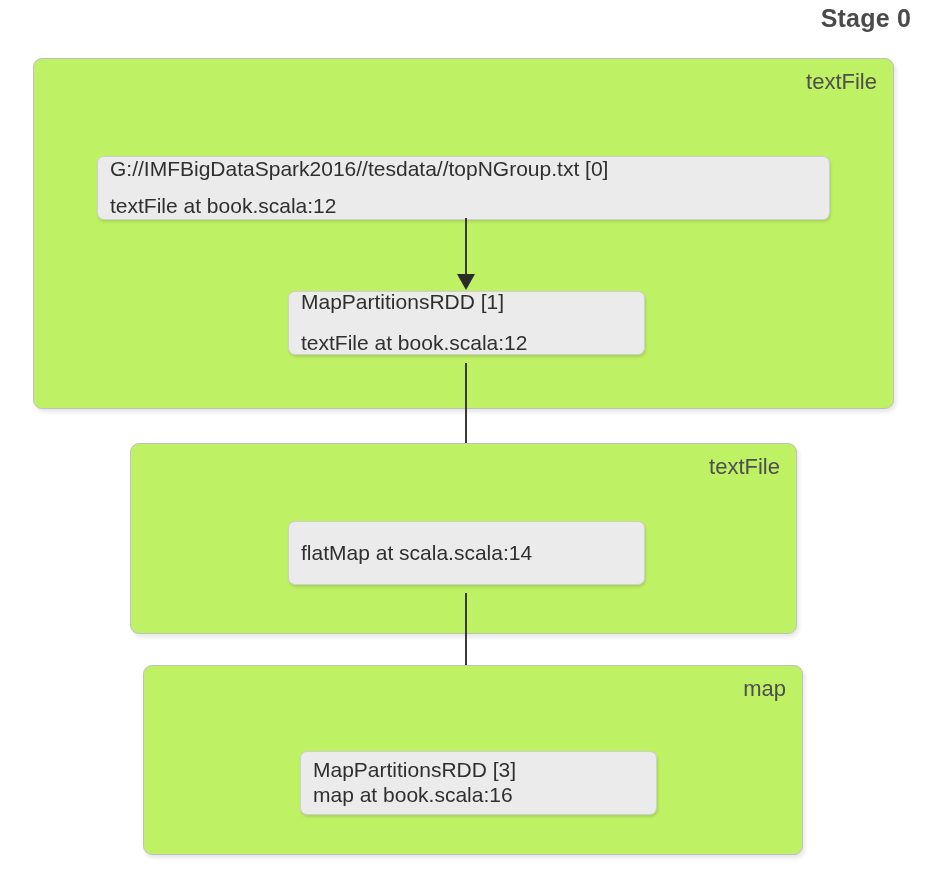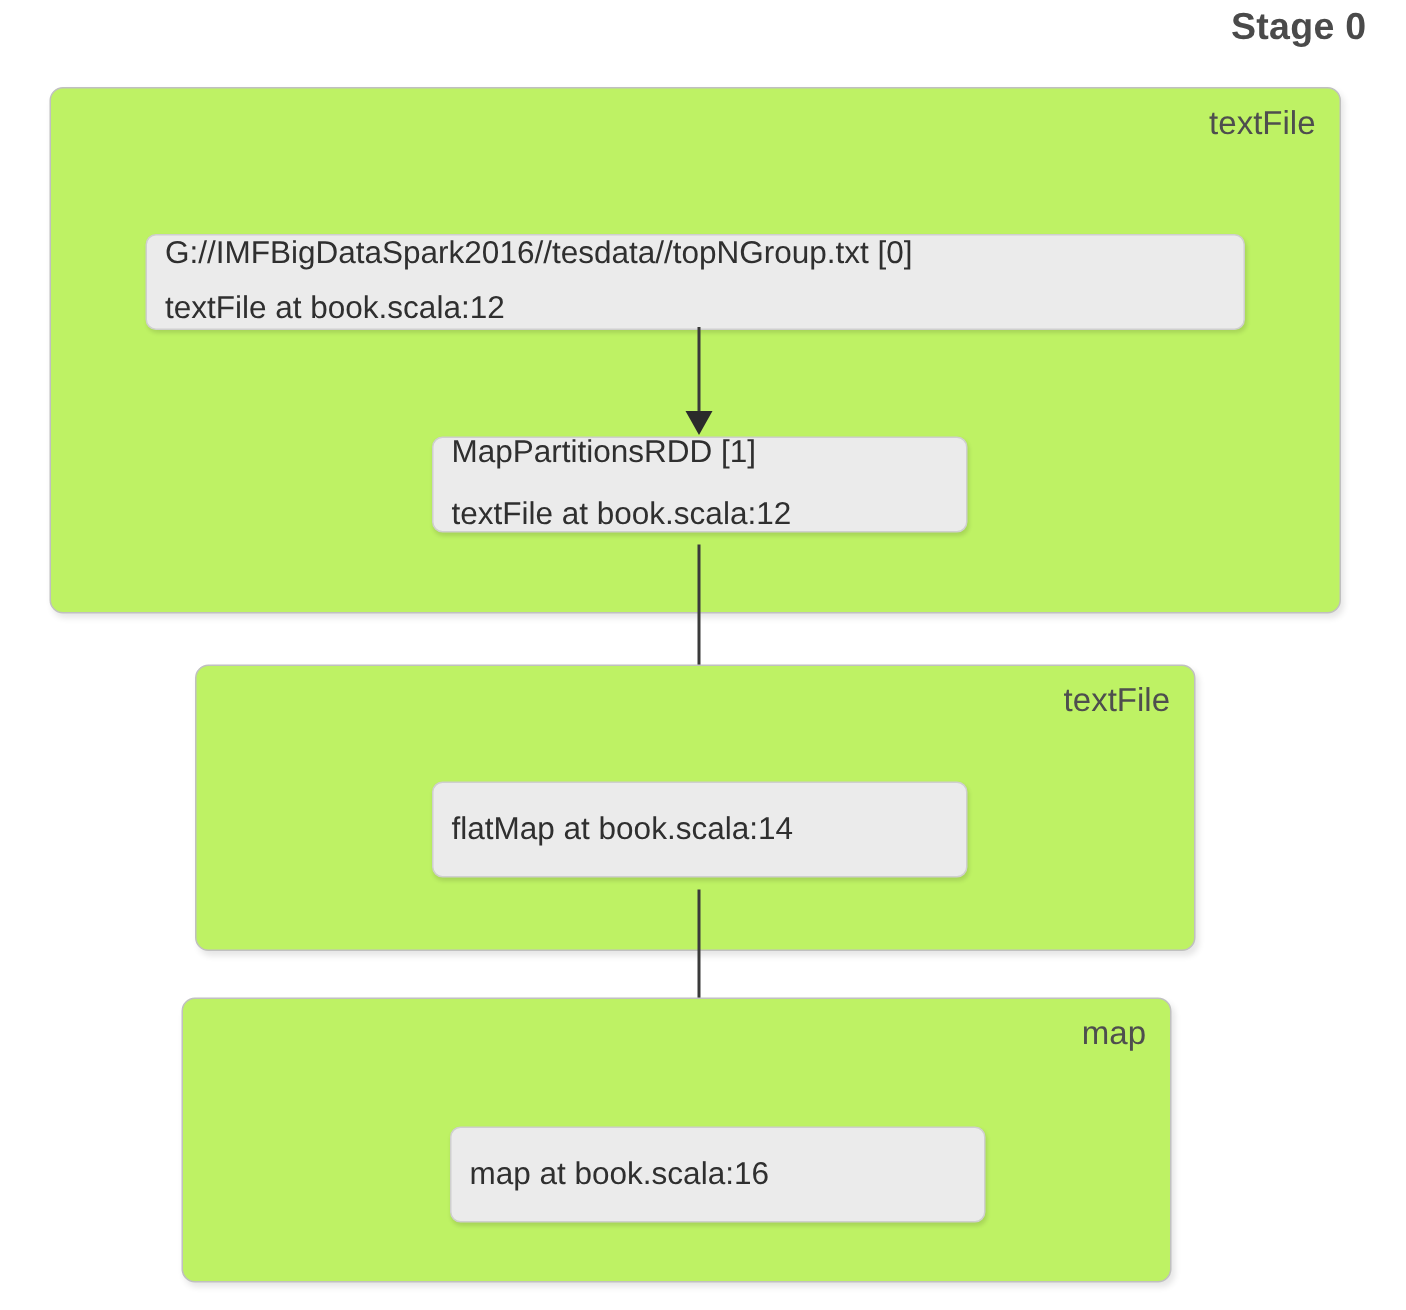--- a/index.html
+++ b/index.html
@@ -123,29 +123,30 @@
   <div class="arrow" style="left:451px; top:363px; width:30px; height:158px;">
     <div class="arrow-shaft" style="height:144px;"></div>
     <div class="arrow-head"></div>
   </div>
 
   <div class="scope" style="left:130px; top:443px; width:667px; height:191px;">
     <div class="scope-label">textFile</div>
   </div>
 
   <div class="rdd-node" style="left:288px; top:521px; width:357px; height:64px;">
-    <div class="rdd-line">flatMap at book.scala:14</div>
+    <div class="rdd-line">flatMap at scala.scala:14</div>
   </div>
 
   <div class="arrow" style="left:451px; top:593px; width:30px; height:158px;">
     <div class="arrow-shaft" style="height:144px;"></div>
     <div class="arrow-head"></div>
   </div>
 
-  <div class="scope" style="left:121px; top:665px; width:660px; height:190px;">
+  <div class="scope" style="left:143px; top:665px; width:660px; height:190px;">
     <div class="scope-label">map</div>
   </div>
 
   <div class="rdd-node" style="left:300px; top:751px; width:357px; height:64px;">
+    <div class="rdd-line">MapPartitionsRDD [3]</div>
     <div class="rdd-line">map at book.scala:16</div>
   </div>
 
 </div>
 
 </body></html>

